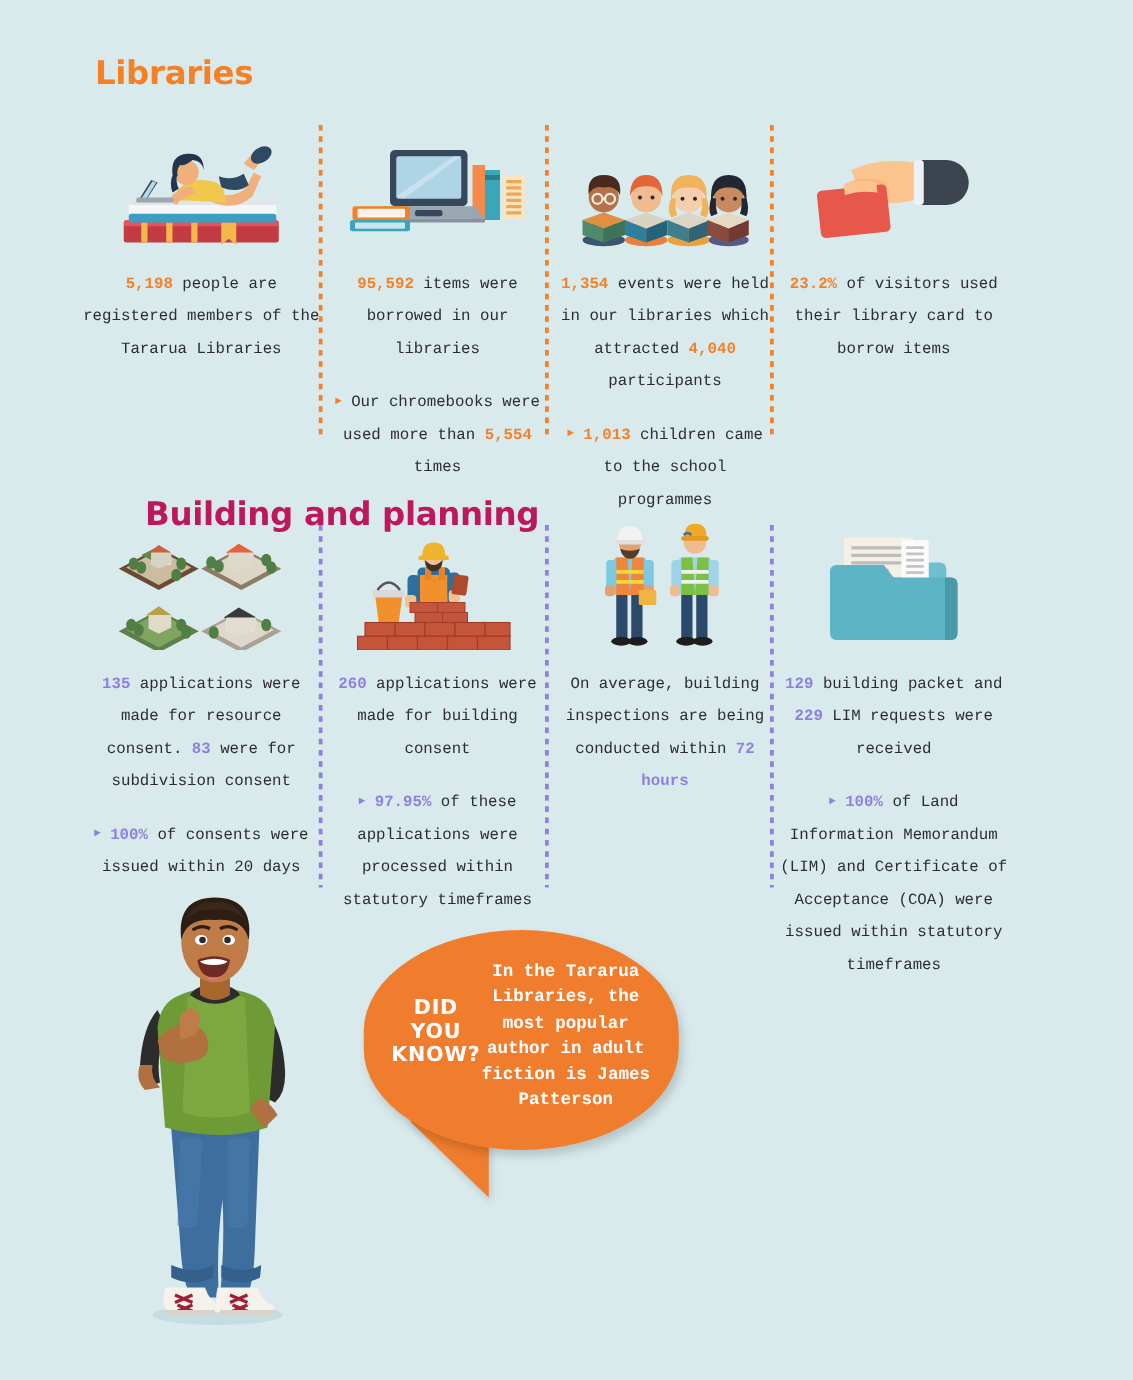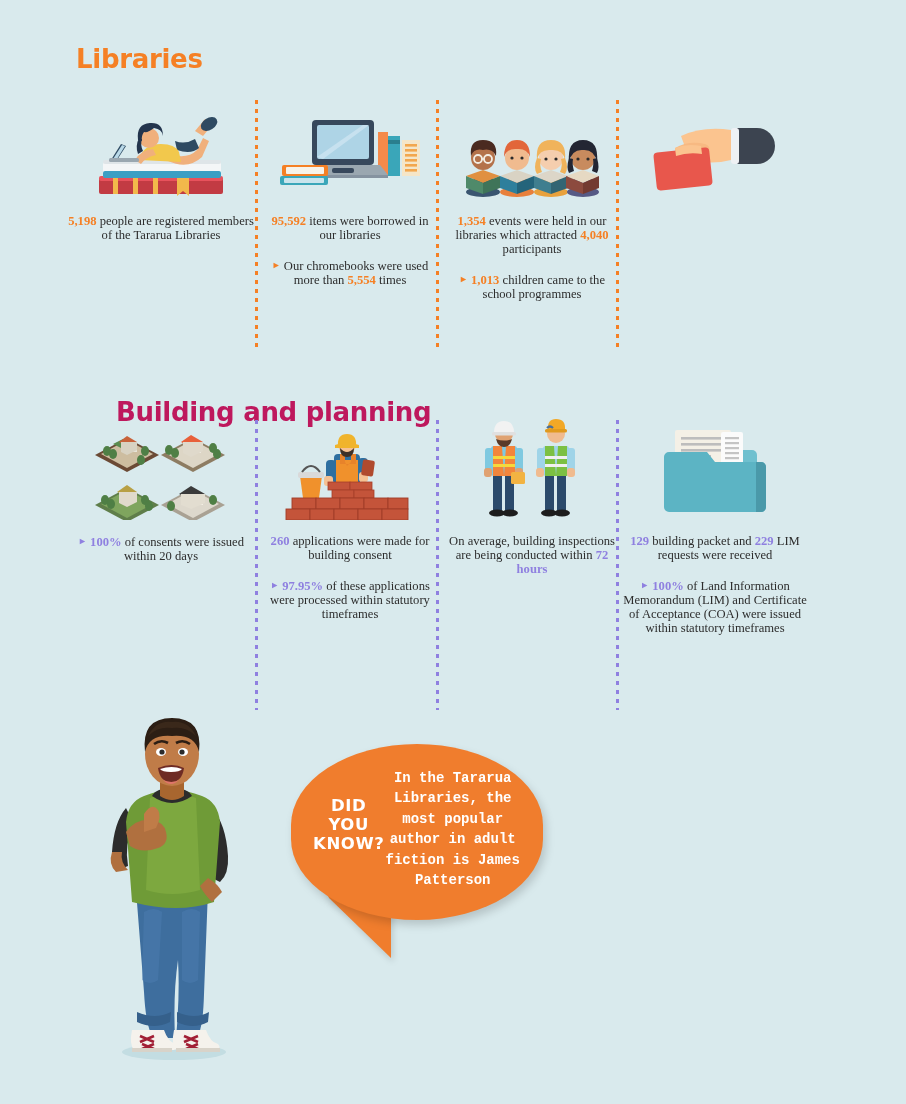--- a/index.html
+++ b/index.html
@@ -49,23 +49,23 @@
   .div-purple { color: #8f80e0; }
 
   
   .illus { height: 100px; display: flex; align-items: flex-end; justify-content: center; }
   .illus svg { display: block; }
 
   
   .stats { margin-top: 14px; }
   .stat {
     font-size: 12.6px;
-    line-height: 14px;
+    line-height: 26px;
     color: #2d2d2d;
-    font-family: Liberation Serif, serif;
+    font-family: Liberation Mono, monospace;
   }
   .stat + .stat { margin-top: 16px; }
   .num { font-weight: bold; }
   .orange .num { color: #f58025; }
   .purple .num { color: #8f80e0; }
   .arrow { font-size: 9px; vertical-align: 2px; }
   .orange .arrow { color: #f58025; }
   .purple .arrow { color: #8f80e0; }
 
   
@@ -285,20 +285,25 @@
 
           <path d="M92 16 h20 a18 18 0 0 1 0 36 h-20 z" fill="#3c4450"></path>
           <rect x="86" y="16" width="8" height="36" rx="3" fill="#eef1f4"></rect>
 
           <path d="M36 24 q22 -10 50 -6 v30 q-24 6 -42 -2 z" fill="#fbc48f"></path>
           <path d="M30 36 q14 -8 30 -4 q6 2 4 8 q-2 6 -12 6 q-14 0 -22 -4z" fill="#f7b982"></path>
 
           <rect x="10" y="38" width="56" height="38" rx="4" fill="#e8574c" transform="rotate(-6 38 57)"></rect>
           <path d="M30 36 q12 -5 26 -2 l1 8 q-14 -2 -26 2z" fill="#fbc48f"></path>
         </svg>
+      </div>
+      <div class="stats orange">
+        <div class="stat">
+          <b class="num">23.2%</b> of visitors used their library card to borrow items
+        </div>
       </div>
     </div>
   </div>
 
   <div class="section-heading" id="building-heading">Building and planning</div>
 
   <div class="section" id="building-section">
 
     <div class="divider div-purple" style="left:255px; top:0px; height:290px;"></div>
     <div class="divider div-purple" style="left:436px; top:0px; height:290px;"></div>
@@ -354,20 +359,23 @@
             <path d="M22 24 l12 -8 14 8 -14 5z" fill="#3a3a3a"></path>
             <path d="M24 35 l10 4 14 -6 v-9 h-24z" fill="#e2ddd0"></path>
             <g fill="#4f7f45">
               <ellipse cx="14" cy="36" rx="4" ry="5"></ellipse>
                 <ellipse cx="56" cy="30" rx="4" ry="5"></ellipse>
             </g>
           </g>
         </svg>
       </div>
       <div class="stats purple">
+        <div class="stat">
+          <b class="num">135</b> applications were made for resource consent. <b class="num">83</b> were for subdivision consent
+        </div>
         <div class="stat">
           <span class="arrow">►</span>
           <b class="num">100%</b> of consents were issued within 20 days
         </div>
       </div>
     </div>
 
     <div class="col col-2">
       <div class="illus">
         <svg width="140" height="100" viewBox="0 0 140 100">

